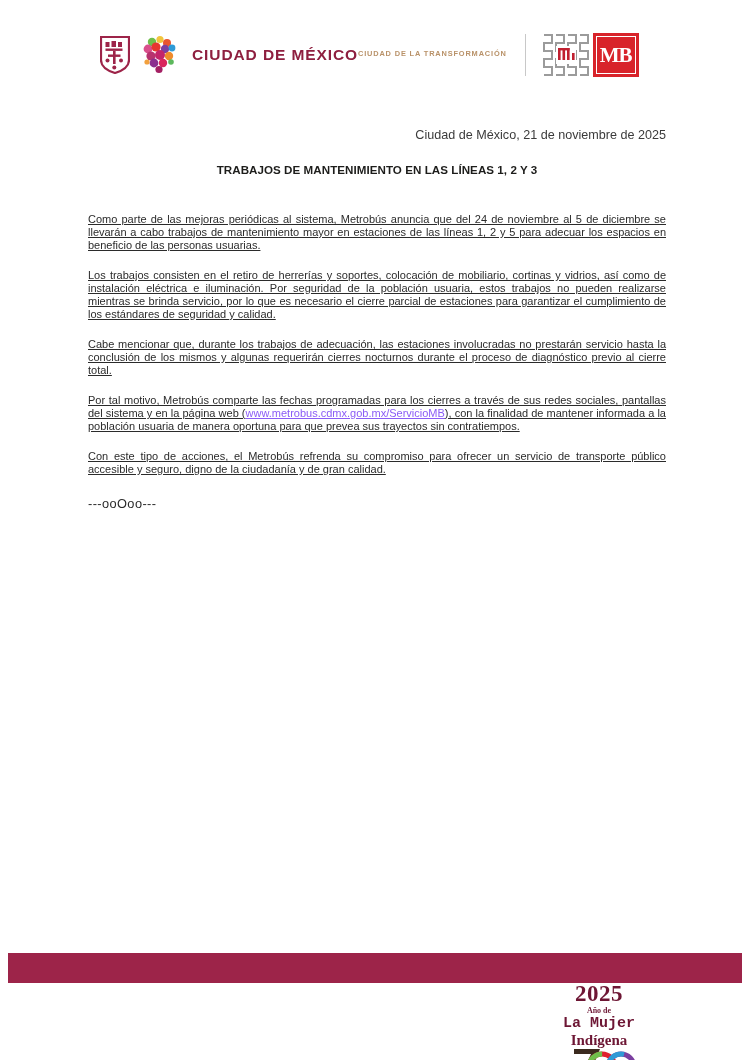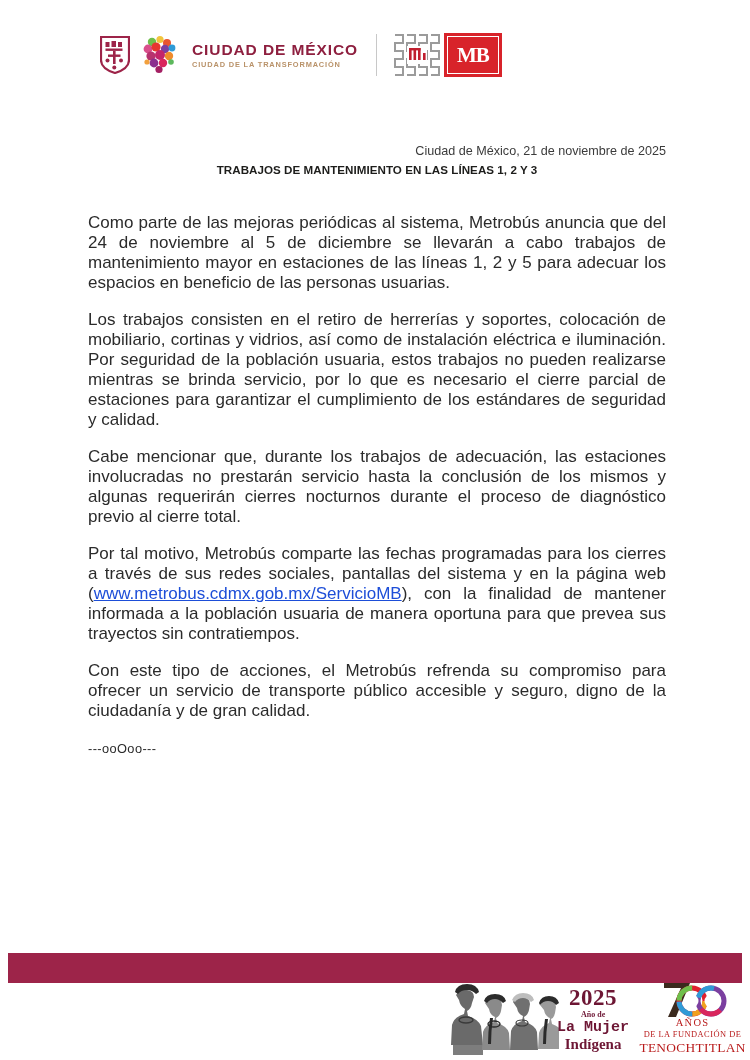--- a/index.html
+++ b/index.html
@@ -41,21 +41,21 @@
   }
   
   .flower {
     width: 40px;
     height: 42px;
     position: relative;
     margin-right: 12px;
   }
   .cdmx-words {
     display: flex;
-    flex-direction: column;
+    flex-direction: row;
     justify-content: flex-end;
     line-height: 1;
   }
   .cdmx-title {
     font-size: 15.5px;
     letter-spacing: 0.9px;
     color: #8e1f3f;
     font-weight: bold;
     white-space: nowrap;
   }
@@ -81,21 +81,20 @@
     width: 48px;
     height: 44px;
     position: relative;
     margin-right: 3px;
   }
   .mb-red {
     width: 46px;
     height: 44px;
     background: #d8232a;
     position: relative;
-    padding-left: 12px;
   }
   .mb-red-inner {
     position: absolute;
     left: 3px; top: 3px; right: 3px; bottom: 3px;
     border: 1px solid #ffffff;
   }
   .mb-letters {
     position: absolute;
     left: 0; top: 0; right: 0; bottom: 0;
     display: flex;
@@ -113,21 +112,21 @@
     position: absolute;
     left: 88px;
     top: 0;
     width: 578px;
   }
   .dateline {
     text-align: right;
     font-size: 12.6px;
     color: #3b3b3b;
     position: absolute;
-    top: 144px;
+    top: 128px;
     right: 0;
     width: 100%;
   }
   .doc-title {
     position: absolute;
     top: 160px;
     left: 14px;
     width: 550px;
     text-align: center;
     font-size: 11.6px;
@@ -137,29 +136,30 @@
     color: #1d1d1b;
   }
   .body-text {
     position: absolute;
     top: 213px;
     left: 0;
     width: 578px;
   }
   p.para {
     margin: 0 0 17px 0;
-    font-size: 17px;
-    line-height: 20px;
+    font-size: 11px;
+    line-height: 13px;
     color: #2b2b2b;
     text-align: justify;
     text-justify: inter-word;
+    text-decoration: underline;
   }
   p.para.last-para { margin-bottom: 6px; }
   a.doclink {
-    color: #1d4ed8;
+    color: #8b5cf6;
     text-decoration: underline;
   }
   .ooo {
     margin-top: 20px;
     text-align: left;
     font-size: 12.8px;
     letter-spacing: 0.4px;
     color: #2b2b2b;
   }
 
@@ -172,21 +172,22 @@
     height: 30px;
     background: #9d2449;
   }
   .footer-badges {
     position: absolute;
     left: 450px;
     top: 983px;
     width: 300px;
     height: 75px;
     display: flex;
-    align-items: flex-start;
+    align-items: center;
+    flex-direction: column;
   }
   .women-img {
     width: 112px;
     height: 72px;
     position: relative;
     overflow: hidden;
   }
   .badge-2025 {
     width: 74px;
     height: 70px;

